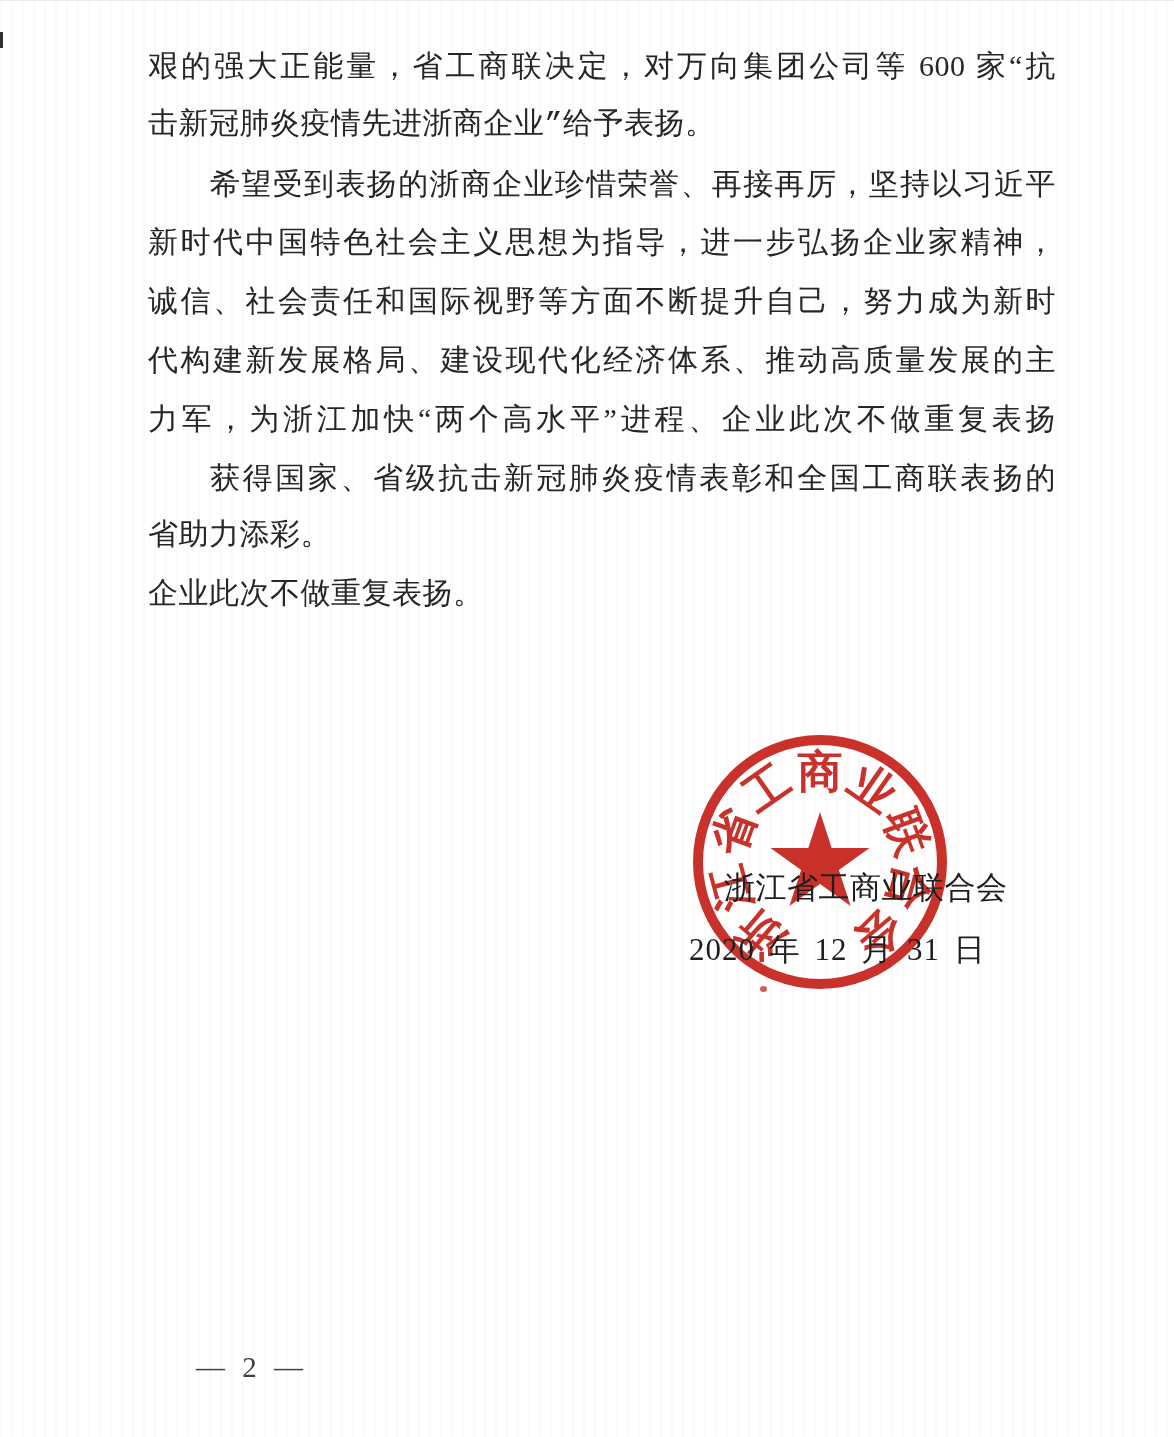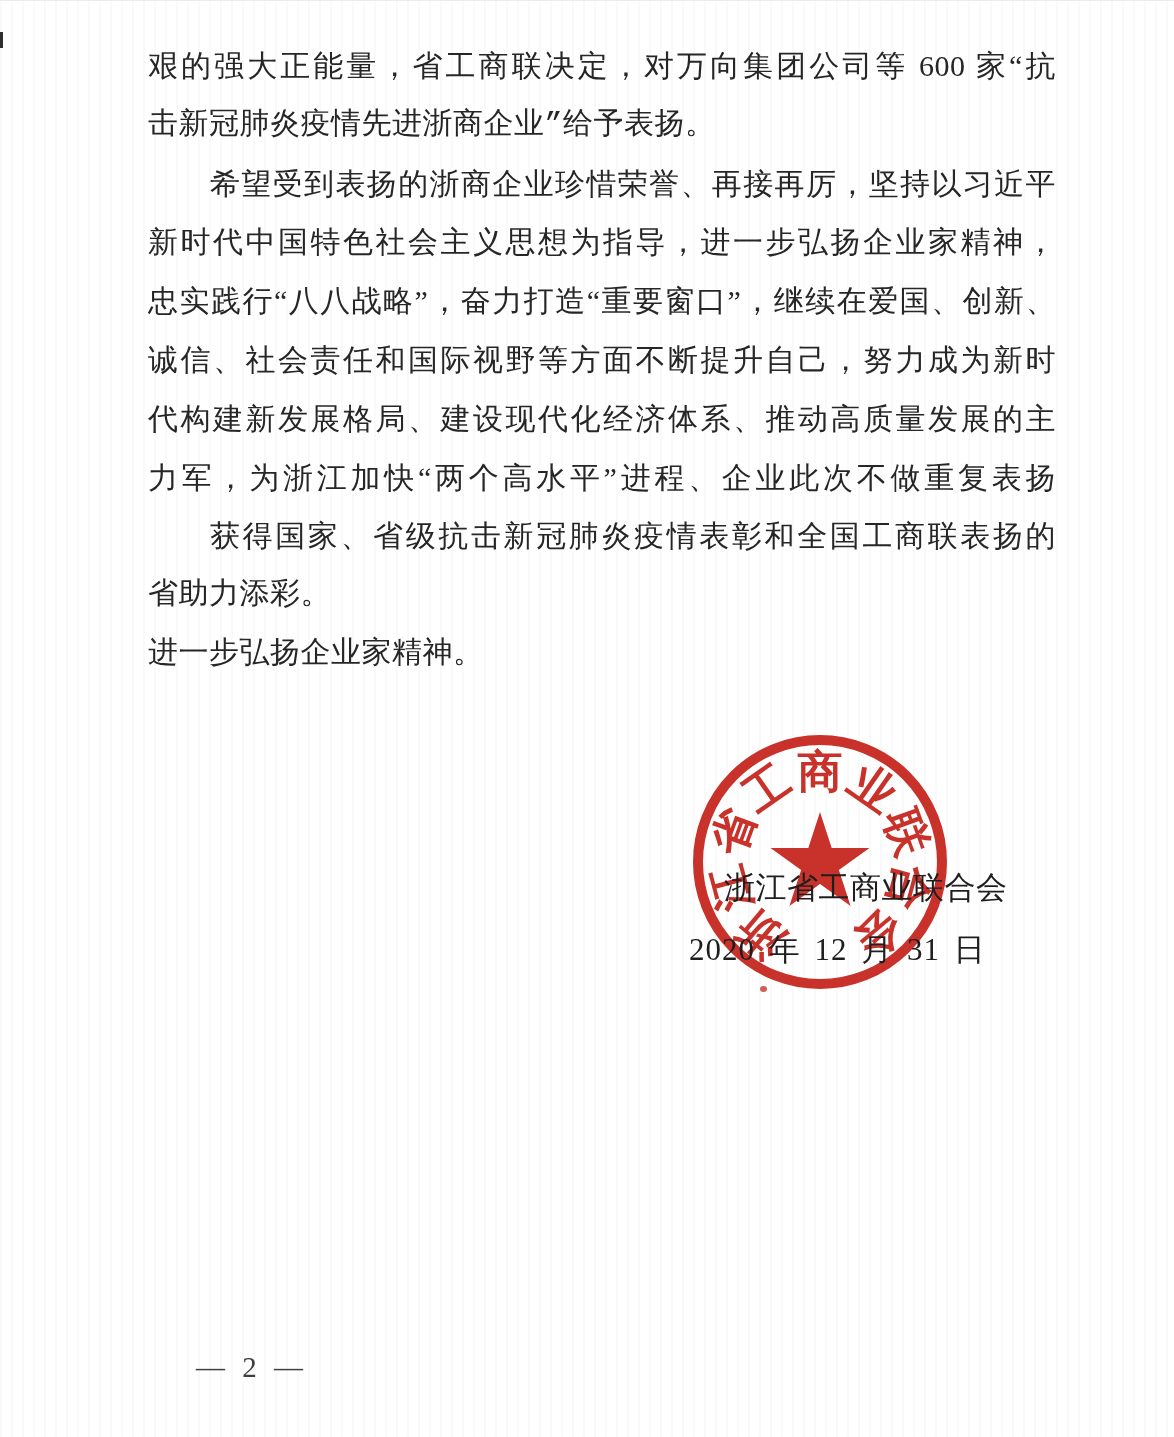--- a/index.html
+++ b/index.html
@@ -103,27 +103,26 @@
 </head>
 <body>
 
 <div class="page">
 
   <div class="doc-body">
       <div class="bodyline">艰的强大正能量，省工商联决定，对万向集团公司等 600 家“抗</div>
       <div class="bodyline lastline">击新冠肺炎疫情先进浙商企业”给予表扬。</div>
       <div class="bodyline indent">希望受到表扬的浙商企业珍惜荣誉、再接再厉，坚持以习近平</div>
       <div class="bodyline">新时代中国特色社会主义思想为指导，进一步弘扬企业家精神，</div>
-      <div class="bodyline">忠实践行“八八战略”，奋力打造“重要窗口”，继续在爱国、创新、</div>
       <div class="bodyline">诚信、社会责任和国际视野等方面不断提升自己，努力成为新时</div>
       <div class="bodyline">代构建新发展格局、建设现代化经济体系、推动高质量发展的主</div>
       <div class="bodyline">力军，为浙江加快“两个高水平”进程、企业此次不做重复表扬</div>
       <div class="bodyline indent">获得国家、省级抗击新冠肺炎疫情表彰和全国工商联表扬的</div>
       <div class="bodyline lastline">省助力添彩。</div>
-      <div class="bodyline lastline">进一步弘扬企业家精神。</div>
+      <div class="bodyline lastline">企业此次不做重复表扬。</div>
     </div>
 
   <div class="seal" style="color: rgb(197, 38, 30);">
     <svg viewBox="0 0 260 260" xmlns="http://www.w3.org/2000/svg">
       <circle cx="130" cy="130" r="122" fill="none" stroke="currentColor" stroke-width="10"></circle>
       <polygon fill="currentColor" points="130,80 141.7,115.9 179.5,115.9 148.9,138.1 160.6,174.1 130,151.9 99.4,174.1 111.1,138.1 80.5,115.9 118.3,115.9"></polygon>
       <g fill="currentColor" id="seal-arc-group">
           <text x="70.9" y="202.5" transform="rotate(-140.0 70.9 202.5)" class="seal-char">浙</text>
           <text x="41.1" y="155.8" transform="rotate(-105.0 41.1 155.8)" class="seal-char">江</text>
           <text x="43.5" y="100.5" transform="rotate(-70.0 43.5 100.5)" class="seal-char">省</text>

